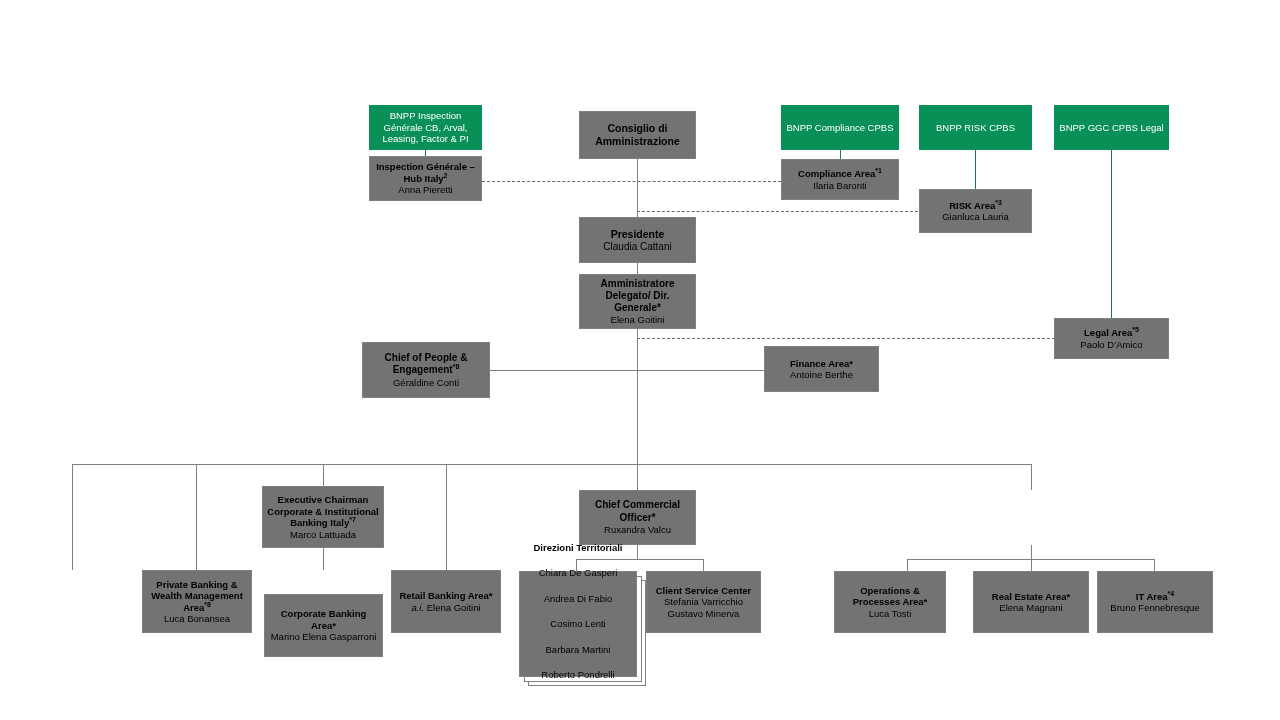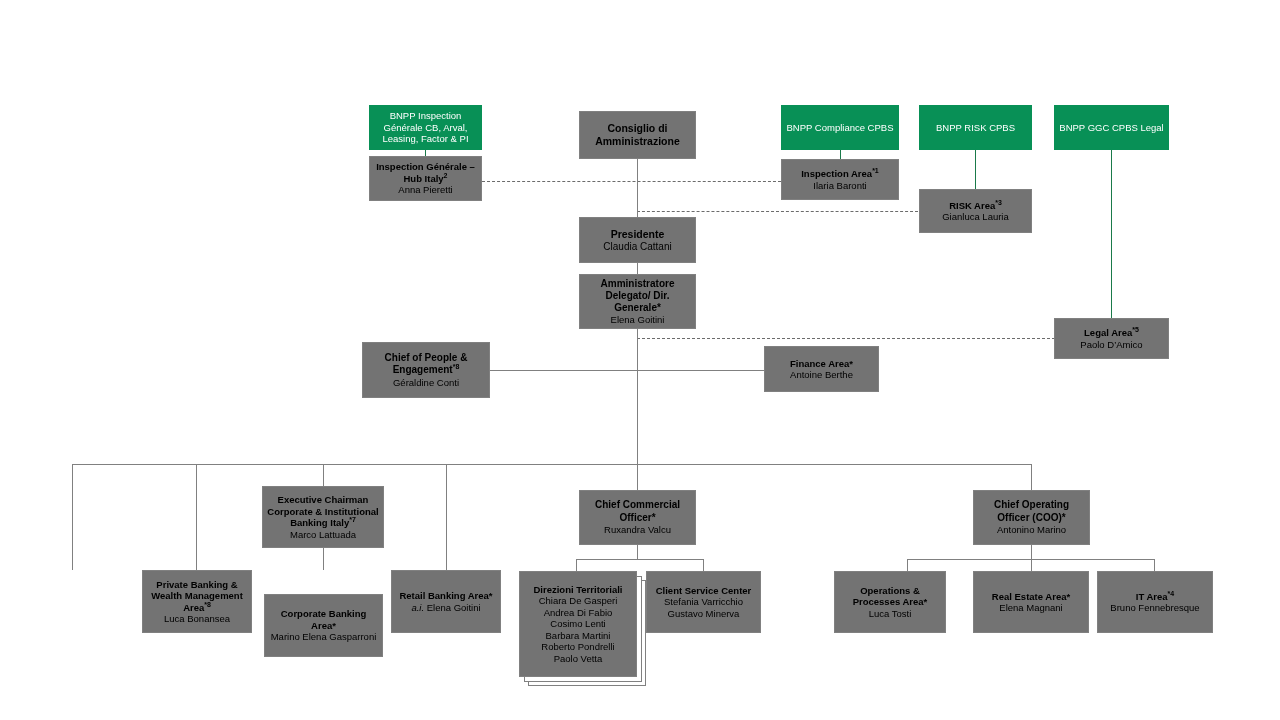--- a/index.html
+++ b/index.html
@@ -33,21 +33,21 @@
     z-index:5;
   }
   .node .title{font-weight:bold;}
   .node .name{font-weight:normal;}
   .node.green{
     background:#089056;
     border:1px solid #089056;
     color:#ffffff;
   }
   .node.green .title{font-weight:normal;}
-  .node.shadowstack{z-index:6;}
+  .node.shadowstack{z-index:6;gap:14px;}
   .stack-bg{
     position:absolute;
     box-sizing:border-box;
     border:1px solid #808080;
     background:#ffffff;
     z-index:4;
   }
   sup{font-size:7px;line-height:0;vertical-align:super;font-weight:bold;}
   .ai{font-style:italic;}
   
@@ -115,21 +115,21 @@
 
   <div class="node" style="left:579px;top:111px;width:117px;height:48px;">
     <span class="title" style="font-size:10.5px;line-height:13px;">Consiglio di Amministrazione</span>
   </div>
 
   <div class="node green" style="left:781px;top:105px;width:118px;height:45px;">
     <span class="title">BNPP  Compliance CPBS</span>
   </div>
 
   <div class="node" style="left:781px;top:159px;width:118px;height:41px;">
-    <span class="title"><span>Inspection Area</span><sup>*1</sup></span>
+    <span class="title"><span>Compliance Area</span><sup>*1</sup></span>
     <span class="name">Ilaria Baronti</span>
   </div>
 
   <div class="node green" style="left:919px;top:105px;width:113px;height:45px;">
     <span class="title">BNPP RISK CPBS</span>
   </div>
 
   <div class="node" style="left:919px;top:189px;width:113px;height:44px;">
     <span class="title"><span>RISK Area</span><sup>*3</sup></span>
     <span class="name">Gianluca Lauria</span>
@@ -167,24 +167,20 @@
   <div class="node" style="left:262px;top:486px;width:122px;height:62px;">
     <span class="title"><span>Executive Chairman Corporate &amp; Institutional Banking Italy</span><sup>*7</sup></span>
     <span class="name">Marco Lattuada</span>
   </div>
 
   <div class="node" style="left:579px;top:490px;width:117px;height:55px;">
     <span class="title" style="font-size:10px;line-height:12.5px;">Chief Commercial Officer*</span>
     <span class="name">Ruxandra Valcu</span>
   </div>
 
-  <div class="node" style="left:973px;top:490px;width:117px;height:55px;">
-    <span class="title" style="font-size:10px;line-height:12.5px;">Chief Operating Officer (COO)*</span>
-    <span class="name">Antonino Marino</span>
-  </div>
 
 
   <div class="node" style="left:142px;top:570px;width:110px;height:63px;">
     <span class="title"><span>Private Banking &amp; Wealth Management Area</span><sup>*8</sup></span>
     <span class="name">Luca Bonansea</span>
   </div>
 
   <div class="node" style="left:264px;top:594px;width:119px;height:63px;">
     <span class="title">Corporate Banking Area*</span>
     <span class="name">Marino Elena Gasparroni</span>

